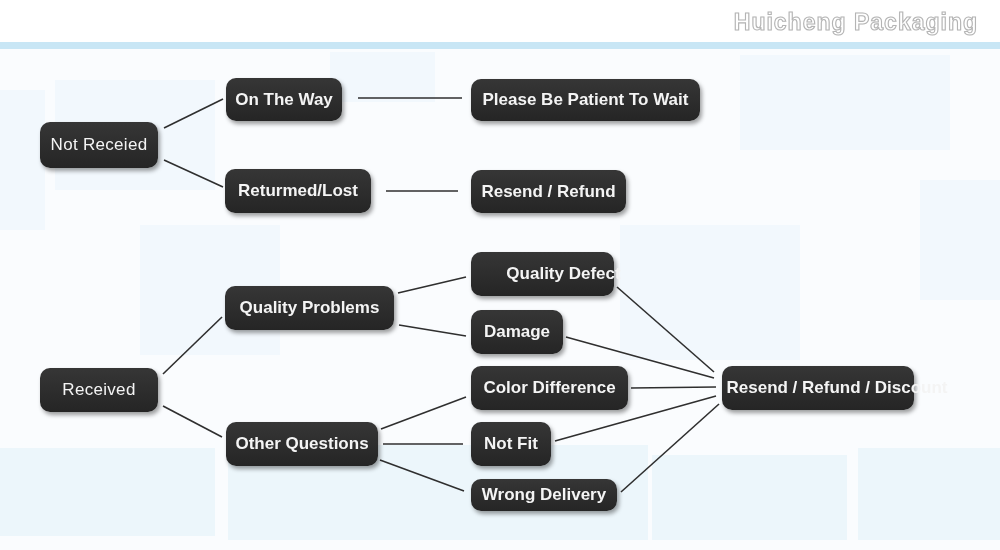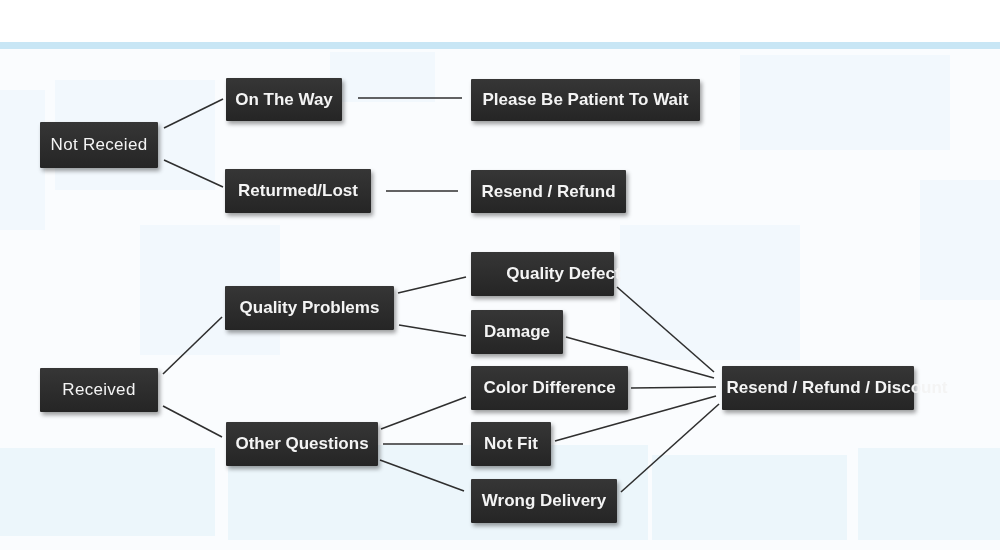--- a/index.html
+++ b/index.html
@@ -31,36 +31,37 @@
   .canvas{position:absolute;left:0;top:49px;width:1000px;height:501px;background:#fafcfe;}
   .tile{position:absolute;background:rgba(205,231,246,.30);}
   .tile.soft{background:rgba(205,231,246,.16);}
   svg.edges{position:absolute;left:0;top:0;width:1000px;height:550px;pointer-events:none;}
   svg.edges line{stroke:#2f2f2f;stroke-width:1.6;}
   
   .node{
     position:absolute;
     display:flex;align-items:center;justify-content:center;
     background:linear-gradient(180deg,#363636 0%,#252525 100%);
-    border-radius:1px;
+    border-radius:10px;
     box-shadow:2px 3px 4px rgba(0,0,0,.38);
     color:#f4f4f4;
     font-size:17px;
     white-space:nowrap;
     box-sizing:border-box;
     padding:0 6px;
   }
   .node.fw400{font-weight:400;letter-spacing:.3px;}
   .node.fw600{font-weight:600;}
 </style>
 </head>
 <body>
 
 <div class="page">
   <div class="header">
+    <div class="brand">Huicheng Packaging</div>
   </div>
   <div class="accent-bar"></div>
 
   <div class="canvas">
 
     <div class="tile soft" style="left:55px;top:31px;width:160px;height:110px;"></div>
     <div class="tile soft" style="left:330px;top:3px;width:105px;height:50px;"></div>
     <div class="tile soft" style="left:740px;top:6px;width:210px;height:95px;"></div>
     <div class="tile soft" style="left:140px;top:176px;width:140px;height:130px;"></div>
     <div class="tile soft" style="left:620px;top:176px;width:180px;height:135px;"></div>
@@ -96,16 +97,16 @@
       <div class="node fw600" style="left: 471px; top: 79px; width: 229px; height: 42px;">Please Be Patient To Wait</div>
       <div class="node fw600" style="left: 225px; top: 169px; width: 146px; height: 44px;">Returmed/Lost</div>
       <div class="node fw600" style="left: 471px; top: 170px; width: 155px; height: 43px;">Resend / Refund</div>
       <div class="node fw400" style="left: 40px; top: 368px; width: 118px; height: 44px; text-align: center;">Received</div>
       <div class="node fw600" style="left: 225px; top: 286px; width: 169px; height: 44px;">Quality Problems</div>
       <div class="node fw600" style="left: 471px; top: 252px; width: 143px; height: 44px; padding-left: 48px;">Quality Defect</div>
       <div class="node fw600" style="left: 471px; top: 310px; width: 92px; height: 44px;">Damage</div>
       <div class="node fw600" style="left: 226px; top: 422px; width: 152px; height: 44px;">Other Questions</div>
       <div class="node fw600" style="left: 471px; top: 366px; width: 157px; height: 44px;">Color Difference</div>
       <div class="node fw600" style="left: 471px; top: 422px; width: 80px; height: 44px;">Not Fit</div>
-      <div class="node fw600" style="left: 471px; top: 479px; width: 146px; height: 44px;">Wrong Delivery</div>
+      <div class="node fw600" style="left: 471px; top: 479px; width: 146px; height: 32px;">Wrong Delivery</div>
       <div class="node fw600" style="left: 722px; top: 366px; width: 192px; height: 44px; padding-left: 44px;">Resend / Refund / Discount</div>
     </div>
 </div>
 
 </body></html>

